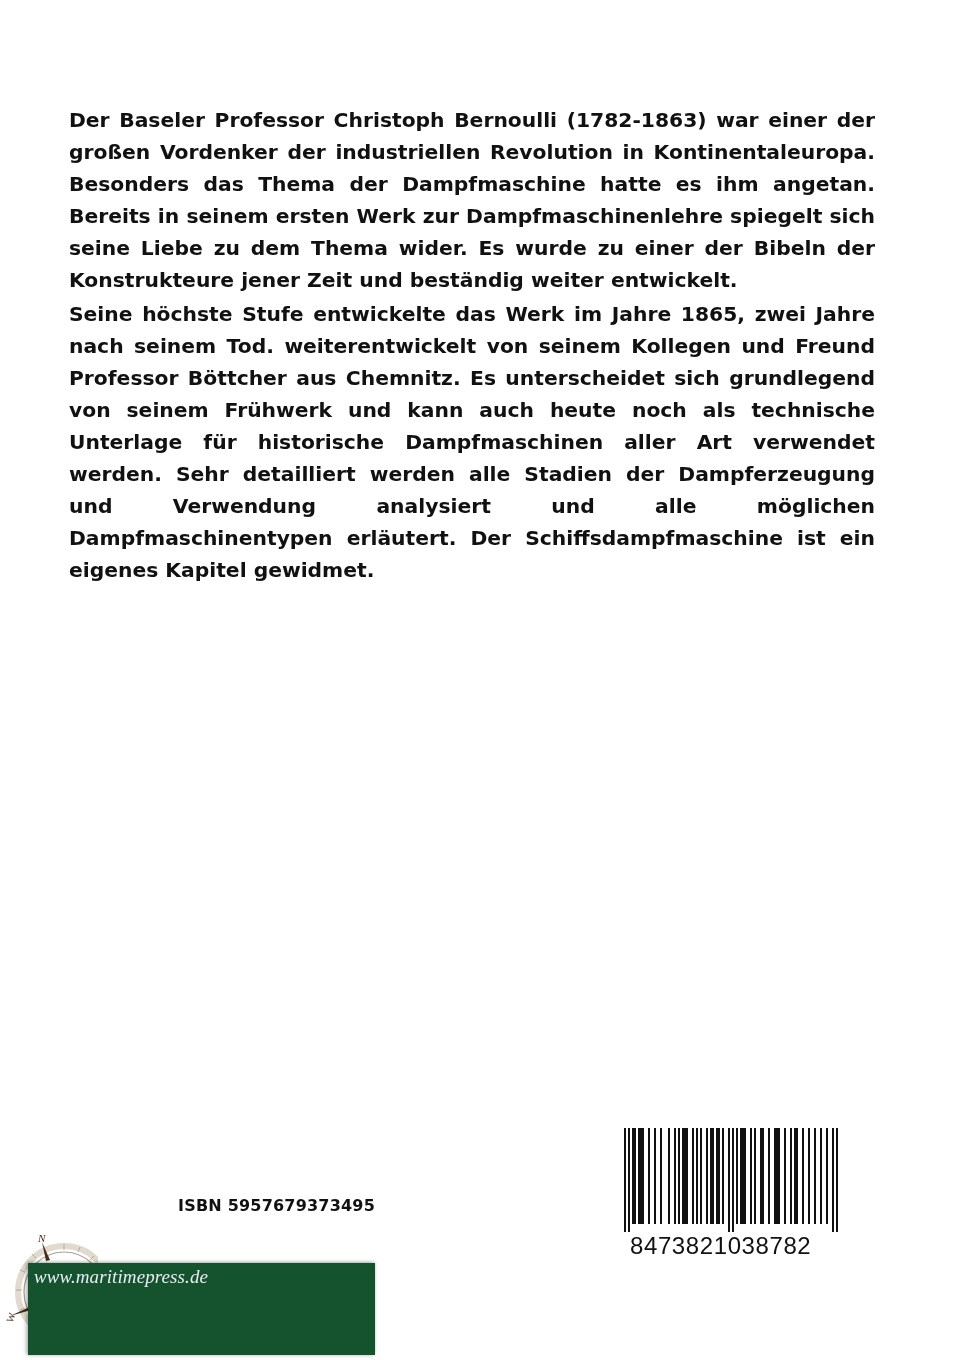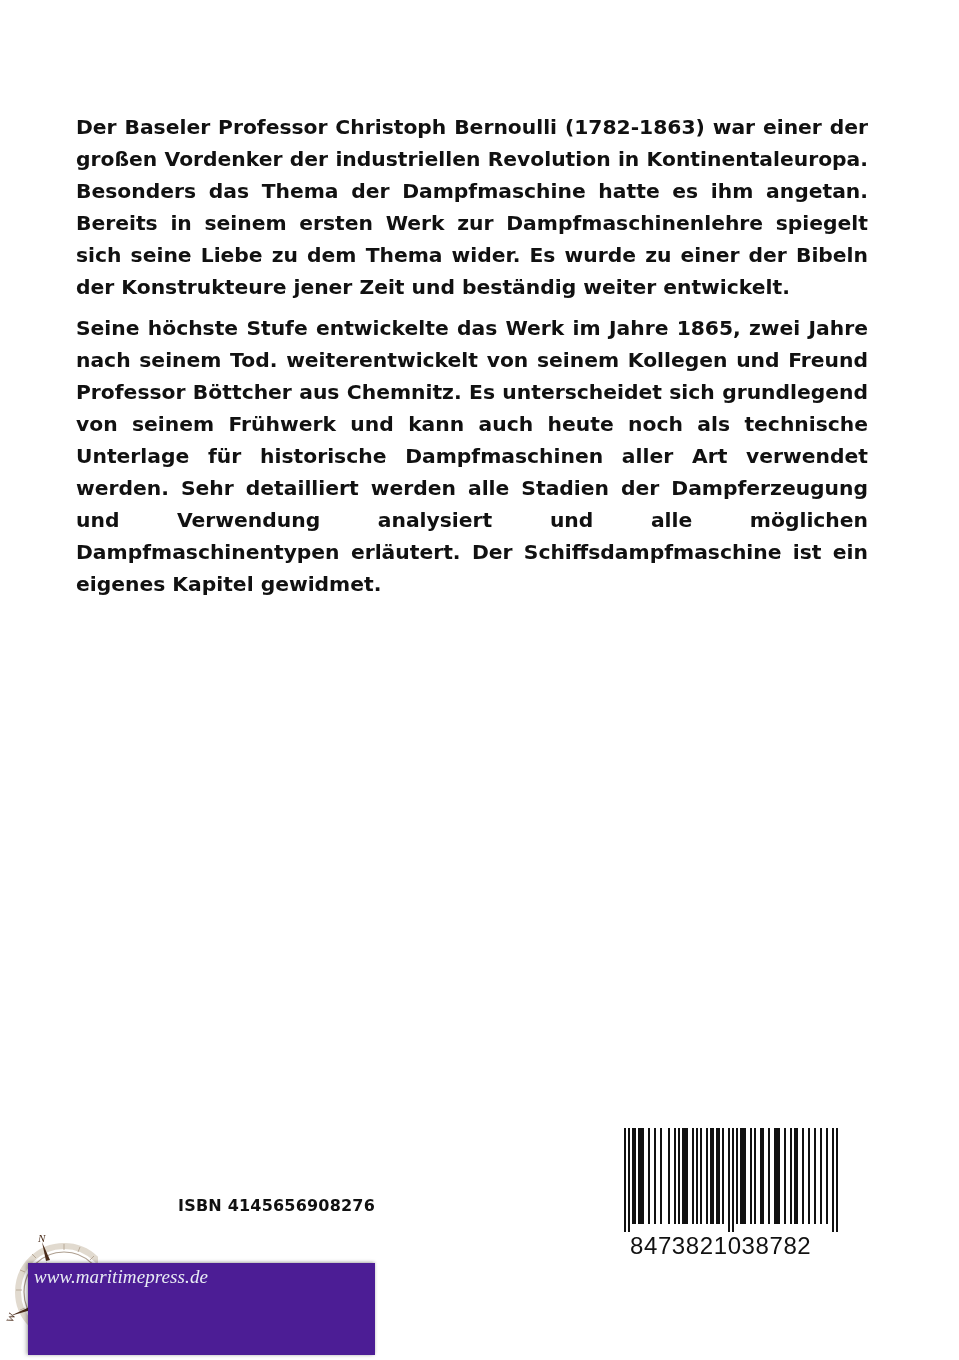--- a/index.html
+++ b/index.html
@@ -21,21 +21,21 @@
       top: 103px;
       width: 808px;
       font-family: "DejaVu Sans", sans-serif;
       font-weight: bold;
       font-size: 20.3px;
       line-height: 32.1px;
       text-align: justify;
       margin: 0;
     }
     .blurb p {
-      margin: 8px;
+      margin: 1px;
     }
     .isbn-label {
       position: absolute;
       left: 178px;
       top: 1196px;
       font-family: "DejaVu Sans", sans-serif;
       font-weight: bold;
       font-size: 16px;
       letter-spacing: 0.2px;
       color: #111;
@@ -67,21 +67,21 @@
       top: 1230px;
       width: 96px;
       height: 110px;
     }
     .publisher-box {
       position: absolute;
       left: 28px;
       top: 1263px;
       width: 347px;
       height: 92px;
-      background: #4c1d95;
+      background: #14532d;
       box-shadow: -2px 0 4px rgba(0,0,0,0.25), 0 -1px 3px rgba(0,0,0,0.2);
     }
     .publisher-url {
       position: absolute;
       left: 6px;
       top: 3px;
       font-family: "Liberation Serif", serif;
       font-style: italic;
       font-size: 19px;
       color: #e8ecf4;
@@ -89,21 +89,21 @@
     }
   </style>
 </head>
 <body>
 
 <div class="blurb">
   <p>Der Baseler Professor Christoph Bernoulli (1782-1863) war einer der großen Vordenker der industriellen Revolution in Kontinentaleuropa. Besonders das Thema der Dampfmaschine hatte es ihm angetan. Bereits in seinem ersten Werk zur Dampfmaschinenlehre spiegelt sich seine Liebe zu dem Thema wider. Es wurde zu einer der Bibeln der Konstrukteure jener Zeit und beständig weiter entwickelt.</p>
   <p>Seine höchste Stufe entwickelte das Werk im Jahre 1865, zwei Jahre nach seinem Tod. weiterentwickelt von seinem Kollegen und Freund Professor Böttcher aus Chemnitz. Es unterscheidet sich grundlegend von seinem Frühwerk und kann auch heute noch als technische Unterlage für historische Dampfmaschinen aller Art verwendet werden. Sehr detailliert werden alle Stadien der Dampferzeugung und Verwendung analysiert und alle möglichen Dampfmaschinentypen erläutert. Der Schiffsdampfmaschine ist ein eigenes Kapitel gewidmet.</p>
 </div>
 
-<div class="isbn-label">ISBN 4145656908276</div>
+<div class="isbn-label">ISBN 5957679373495</div>
 
 <div class="barcode">
   <svg width="216" height="104" viewBox="0 0 216 104">
     <g fill="#111">
       <rect x="0" y="0" width="2" height="104"></rect>
       <rect x="4" y="0" width="2" height="104"></rect>
       <rect x="8" y="0" width="4" height="96"></rect>
       <rect x="14" y="0" width="6" height="96"></rect>
       <rect x="24" y="0" width="2" height="96"></rect>
       <rect x="30" y="0" width="2" height="96"></rect>

